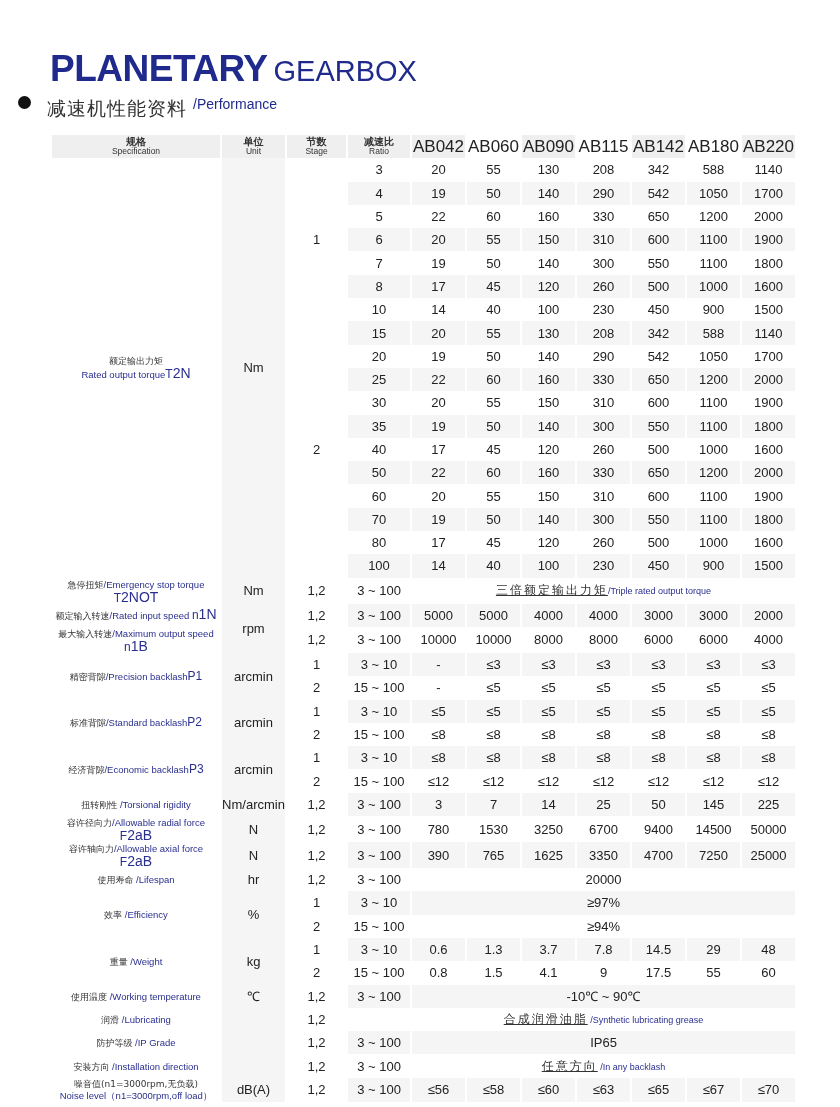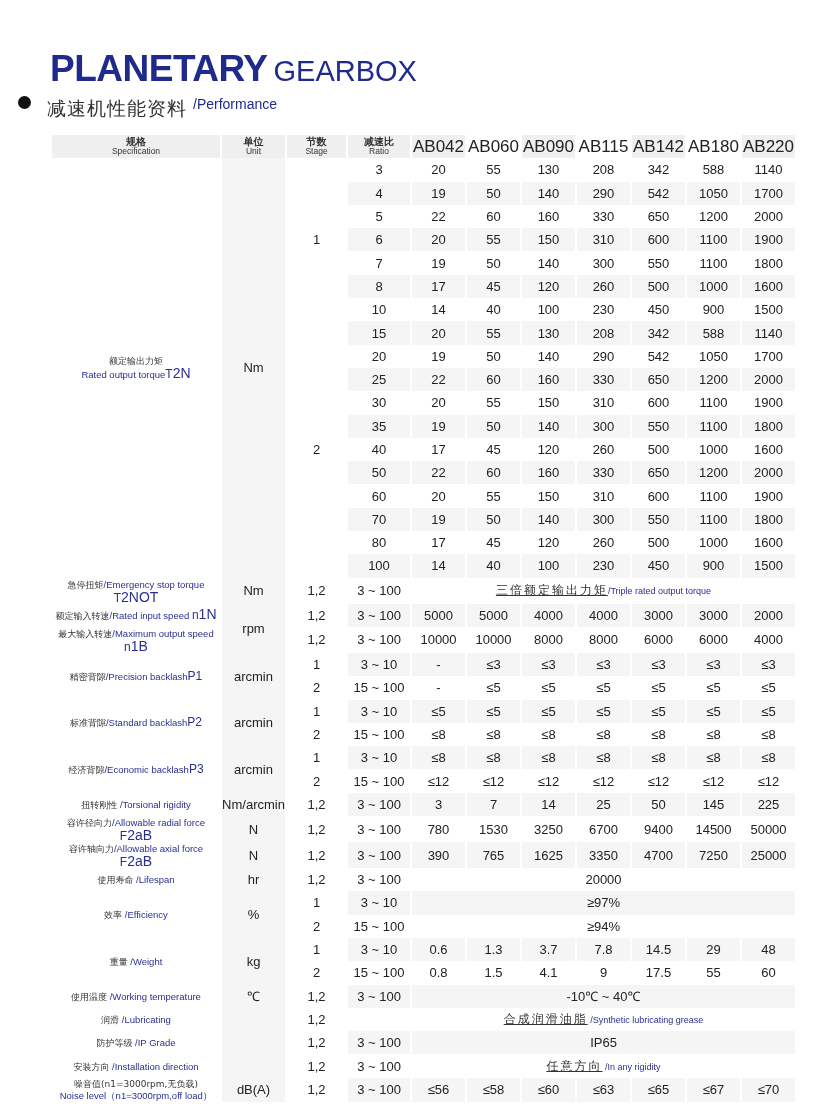--- a/index.html
+++ b/index.html
@@ -457,40 +457,40 @@
         <td class="w">9</td>
         <td class="w">17.5</td>
         <td class="w">55</td>
         <td class="w">60</td>
       </tr>
       <tr>
         <td class="specc w"><span class="scn">使用温度</span><span class="sen"> /Working temperature</span></td>
         <td class="unitc">℃</td>
         <td class="w">1,2</td>
         <td class="g">3 ~ 100</td>
-        <td class="g span-note" colspan="7">-10℃ ~ 40℃</td>
+        <td class="g span-note" colspan="7">-10℃ ~ 90℃</td>
       </tr>
       <tr>
         <td class="specc w"><span class="scn">润滑</span><span class="sen"> /Lubricating</span></td>
         <td class="unitc" rowspan="3"></td>
         <td class="w">1,2</td>
         <td class="w"></td>
         <td class="w span-note" colspan="7"><span class="ncn">合成润滑油脂</span><span class="nen"> /Synthetic lubricating grease</span></td>
       </tr>
       <tr>
         <td class="specc w"><span class="scn">防护等级</span><span class="sen"> /IP Grade</span></td>
         <td class="w">1,2</td>
         <td class="g">3 ~ 100</td>
         <td class="g span-note" colspan="7">IP65</td>
       </tr>
       <tr>
         <td class="specc w"><span class="scn">安装方向</span><span class="sen"> /Installation direction</span></td>
         <td class="w">1,2</td>
         <td class="w">3 ~ 100</td>
-        <td class="w span-note" colspan="7"><span class="ncn">任意方向</span><span class="nen"> /In any rigidity</span></td>
+        <td class="w span-note" colspan="7"><span class="ncn">任意方向</span><span class="nen"> /In any backlash</span></td>
       </tr>
       <tr>
         <td class="specc w">
           <div class="scn">噪音值(n1=3000rpm,无负载)</div>
           <div class="sen"><span>Noise level（n1=3000rpm,off load）</span></div>
         </td>
         <td class="unitc">dB(A)</td>
         <td class="w">1,2</td>
         <td class="g">3 ~ 100</td>
         <td class="g">≤56</td>

